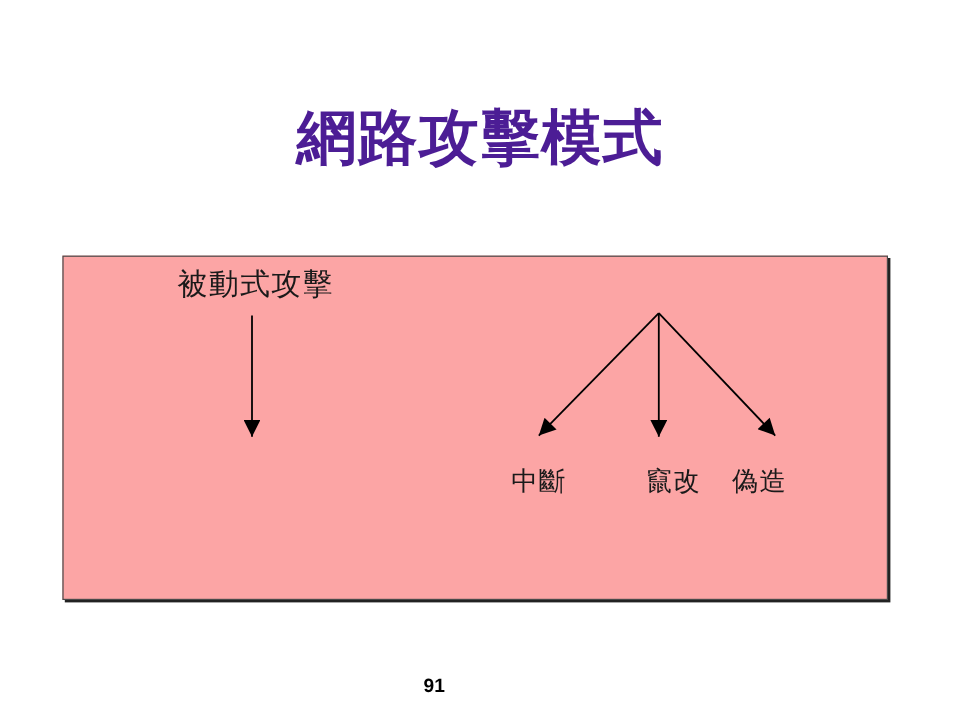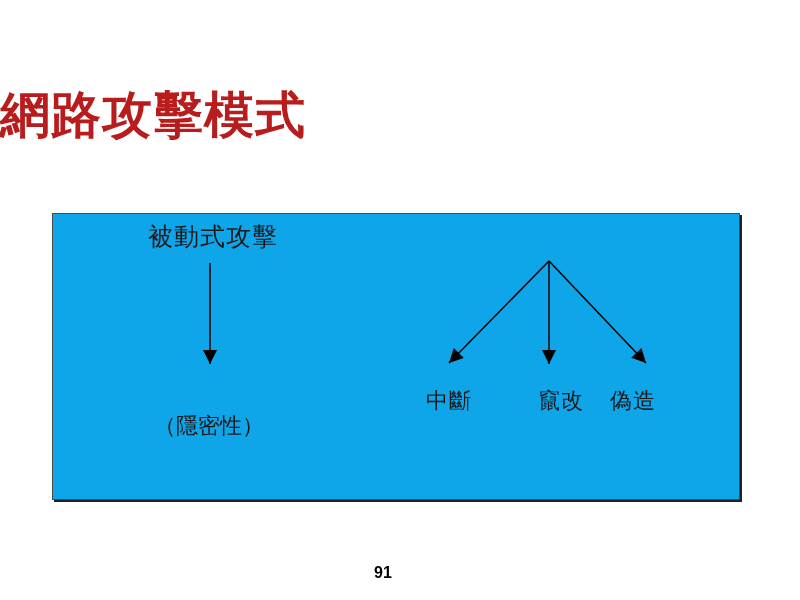--- a/index.html
+++ b/index.html
@@ -11,35 +11,35 @@
     background: #ffffff;
     overflow: hidden;
     font-family: "Liberation Serif", "DejaVu Serif", serif;
     color: #1a1a1a;
   }
   .title {
     position: absolute;
     top: 88px;
     left: 0;
     right: 0;
-    text-align: left;
+    text-align: center;
     font-size: 50px;
     line-height: 1.1;
     font-weight: bold;
     letter-spacing: 1px;
-    color: #b91c1c;
+    color: #4c1d95;
     font-family: "Liberation Serif", "DejaVu Serif", serif;
   }
   .diagram-box {
     position: absolute;
     left: 52px;
     top: 213px;
     width: 688px;
     height: 287px;
-    background: #0ea5e9;
+    background: #fca5a5;
     border: 1px solid #4a4a4a;
     box-shadow: 2px 2px 0 #222222;
   }
   .arrows {
     position: absolute;
     left: 0;
     top: 0;
     width: 688px;
     height: 287px;
     display: block;
@@ -53,21 +53,21 @@
   }
   .top-lbl  { top: 6px;   font-size: 25px; letter-spacing: 1px; }
   .res-lbl  { top: 172px; font-size: 22px; letter-spacing: 1px; }
   .prop-lbl { top: 197px; font-size: 22px; }
   .props-row span { padding: 0; }
   .page-number {
     position: absolute;
     left: 353px;
     top: 564px;
     width: 60px;
-    text-align: center;
+    text-align: left;
     font-size: 16px;
     font-weight: bold;
     font-family: "Liberation Sans", "DejaVu Sans", sans-serif;
     color: #000000;
   }
 </style>
 </head>
 <body>
 
 <div class="slide">
@@ -85,21 +85,20 @@
       <line x1="157" y1="49" x2="157" y2="150" stroke="#000000" stroke-width="1.5" marker-end="url(#ah)"></line>
       <line x1="496" y1="47" x2="396" y2="149" stroke="#000000" stroke-width="1.5" marker-end="url(#ah)"></line>
       <line x1="496" y1="47" x2="496" y2="150" stroke="#000000" stroke-width="1.5" marker-end="url(#ah)"></line>
       <line x1="496" y1="47" x2="593" y2="149" stroke="#000000" stroke-width="1.5" marker-end="url(#ah)"></line>
     </svg>
 
     <div class="lbl top-lbl" style="left:160px">被動式攻擊</div>
 
 
 
-    <div class="lbl prop-lbl" style="left:156px">（隱密性）</div>
 
     <div class="lbl res-lbl" style="left:396px">中斷</div>
 
     <div class="lbl res-lbl" style="left:508px">竄改</div>
 
     <div class="lbl res-lbl" style="left:580px">偽造</div>
 
 
   </div>
 

